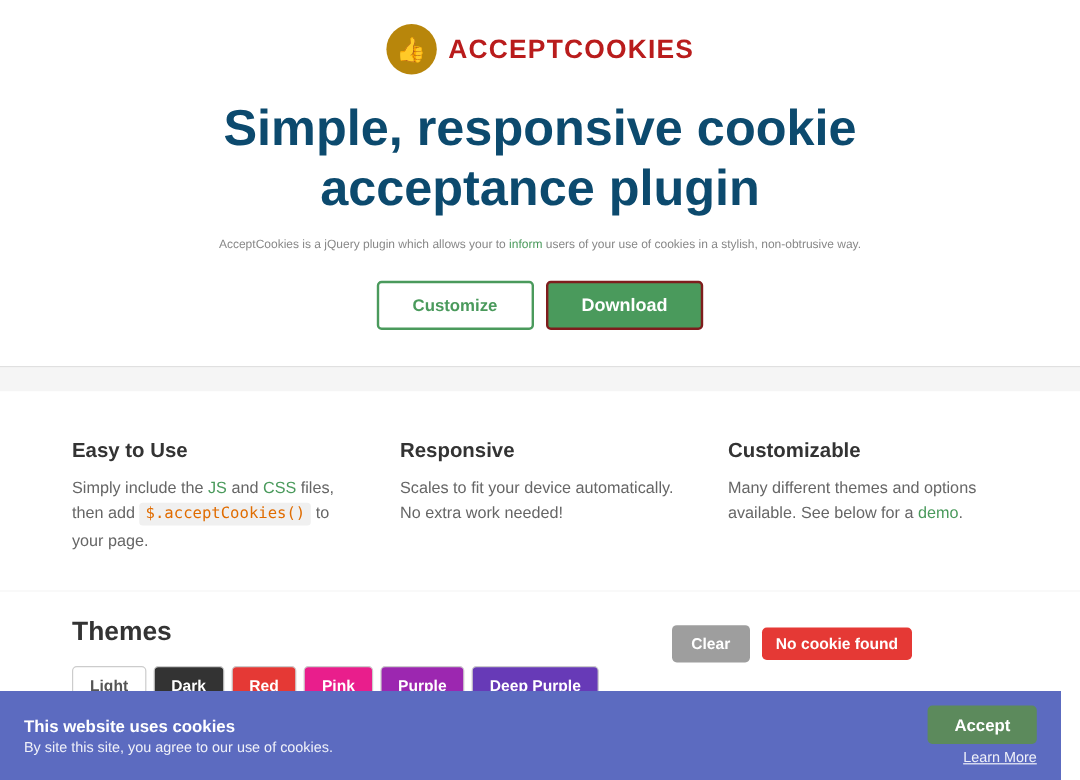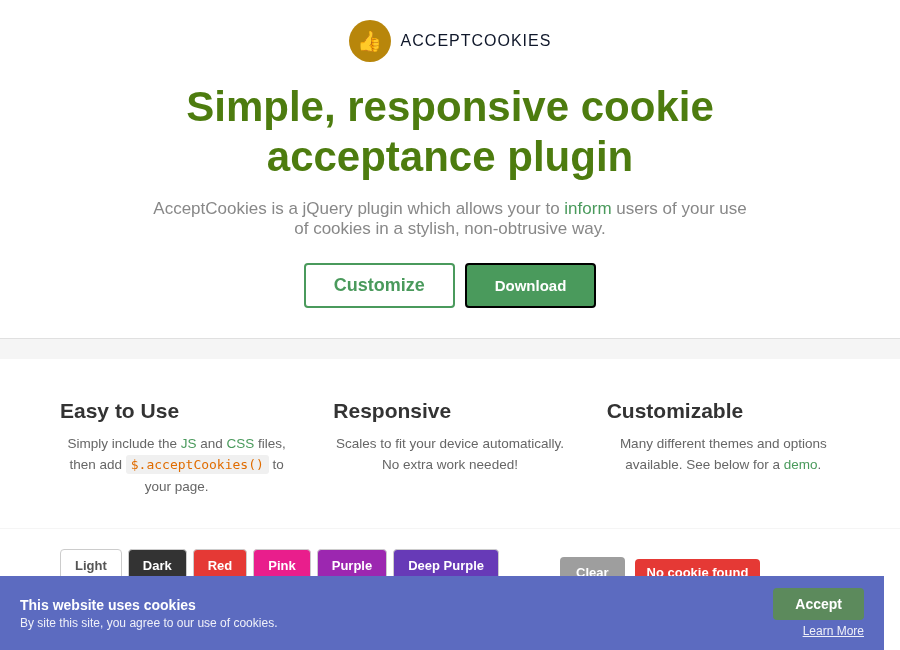--- a/index.html
+++ b/index.html
@@ -24,91 +24,90 @@
       height: 42px;
       background: #b8860b;
       border-radius: 50%;
       display: flex;
       align-items: center;
       justify-content: center;
       color: white;
       font-size: 20px;
     }
     .logo-text {
-      font-size: 16px;
-      font-weight: 400;
-      color: #0f172a;
+      font-size: 22px;
+      font-weight: 700;
+      color: #b91c1c;
       letter-spacing: 1px;
       text-transform: uppercase;
     }
     .hero-title {
       font-size: 42px;
       font-weight: 800;
-      color: #4d7c0f;
+      color: #0c4a6e;
       line-height: 1.2;
       margin-bottom: 16px;
       max-width: 700px;
       margin-left: auto;
       margin-right: auto;
     }
     .hero-subtitle {
-      font-size: 17px;
+      font-size: 10px;
       color: #888;
       margin-bottom: 24px;
       max-width: 600px;
       margin-left: auto;
       margin-right: auto;
     }
     .hero-subtitle a { color: #4a9a5c; text-decoration: none; }
     .hero-buttons {
       display: flex;
       justify-content: center;
       gap: 10px;
     }
     .btn-customize {
       background: white;
       color: #4a9a5c;
       border: 2px solid #4a9a5c;
       padding: 10px 28px;
       border-radius: 4px;
-      font-size: 18px;
+      font-size: 14px;
       font-weight: 600;
       cursor: pointer;
     }
     .btn-download {
       background: #4a9a5c;
       color: white;
-      border: 2px solid #000000;
+      border: 2px solid #7f1d1d;
       padding: 10px 28px;
       border-radius: 4px;
       font-size: 15px;
       font-weight: 600;
       cursor: pointer;
     }
 
     
     .features {
       background: white;
       padding: 40px 60px 30px;
       display: flex;
       gap: 40px;
       margin-top: 20px;
     }
     .feature { flex: 1; }
     .feature-title {
-      font-size: 21px;
+      font-size: 17px;
       font-weight: 700;
       color: #333;
       margin-bottom: 10px;
     }
     .feature-desc {
       font-size: 13.5px;
       color: #666;
       line-height: 1.6;
-      text-align: center;
     }
     .feature-desc a { color: #4a9a5c; text-decoration: none; }
     .feature-desc code {
       background: #f0f0f0;
       color: #e06c00;
       padding: 2px 5px;
       border-radius: 3px;
       font-family: monospace;
       font-size: 13px;
     }
@@ -268,20 +267,21 @@
   <div class="feature">
     <div class="feature-title">Customizable</div>
     <div class="feature-desc">
       Many different themes and options available. See below for a <a>demo</a>.
     </div>
   </div>
 </div>
 
 <div class="bottom-section">
   <div class="themes-panel">
+    <div class="section-title">Themes</div>
     <div class="theme-buttons" id="theme-buttons-container">
     <button class="theme-btn light">Light</button>
         <button class="theme-btn dark">Dark</button>
         <button class="theme-btn red">Red</button>
         <button class="theme-btn pink">Pink</button>
         <button class="theme-btn purple">Purple</button>
         <button class="theme-btn deep-purple">Deep Purple</button>
         <button class="theme-btn indigo">Indigo</button>
         <button class="theme-btn blue">Blue</button>
         <button class="theme-btn light-blue">Light Blue</button>

